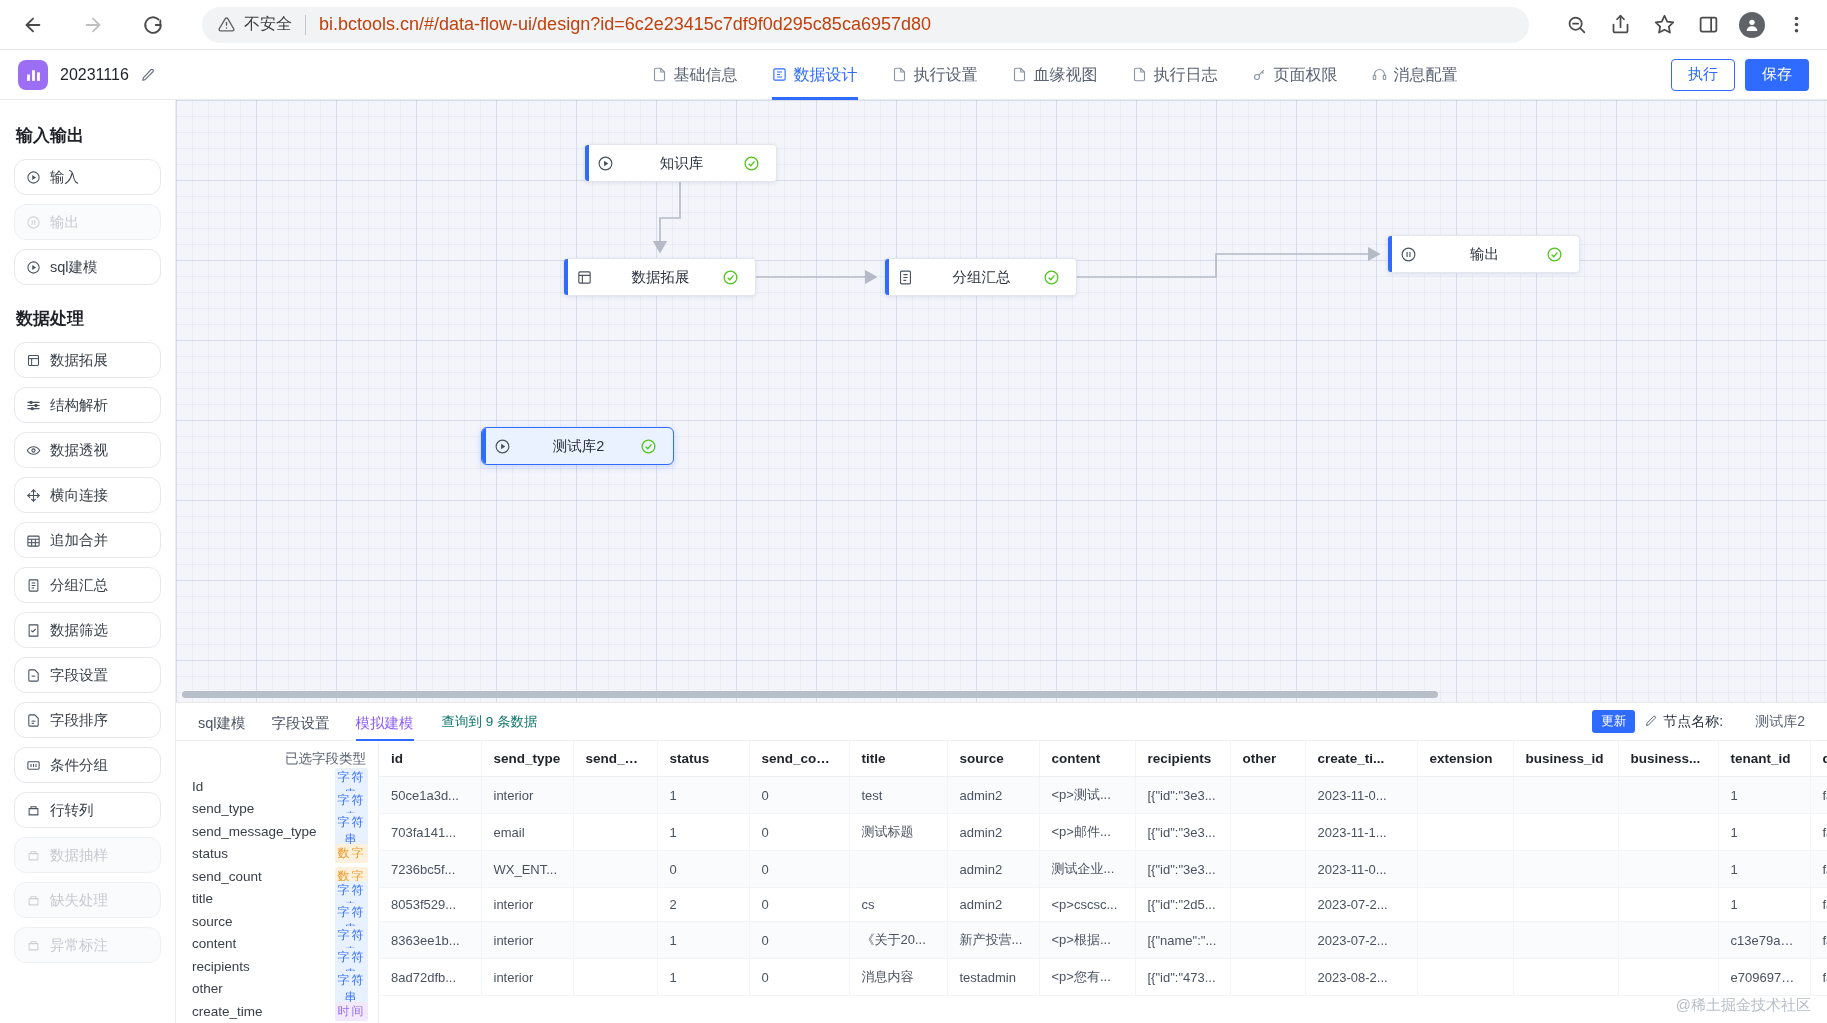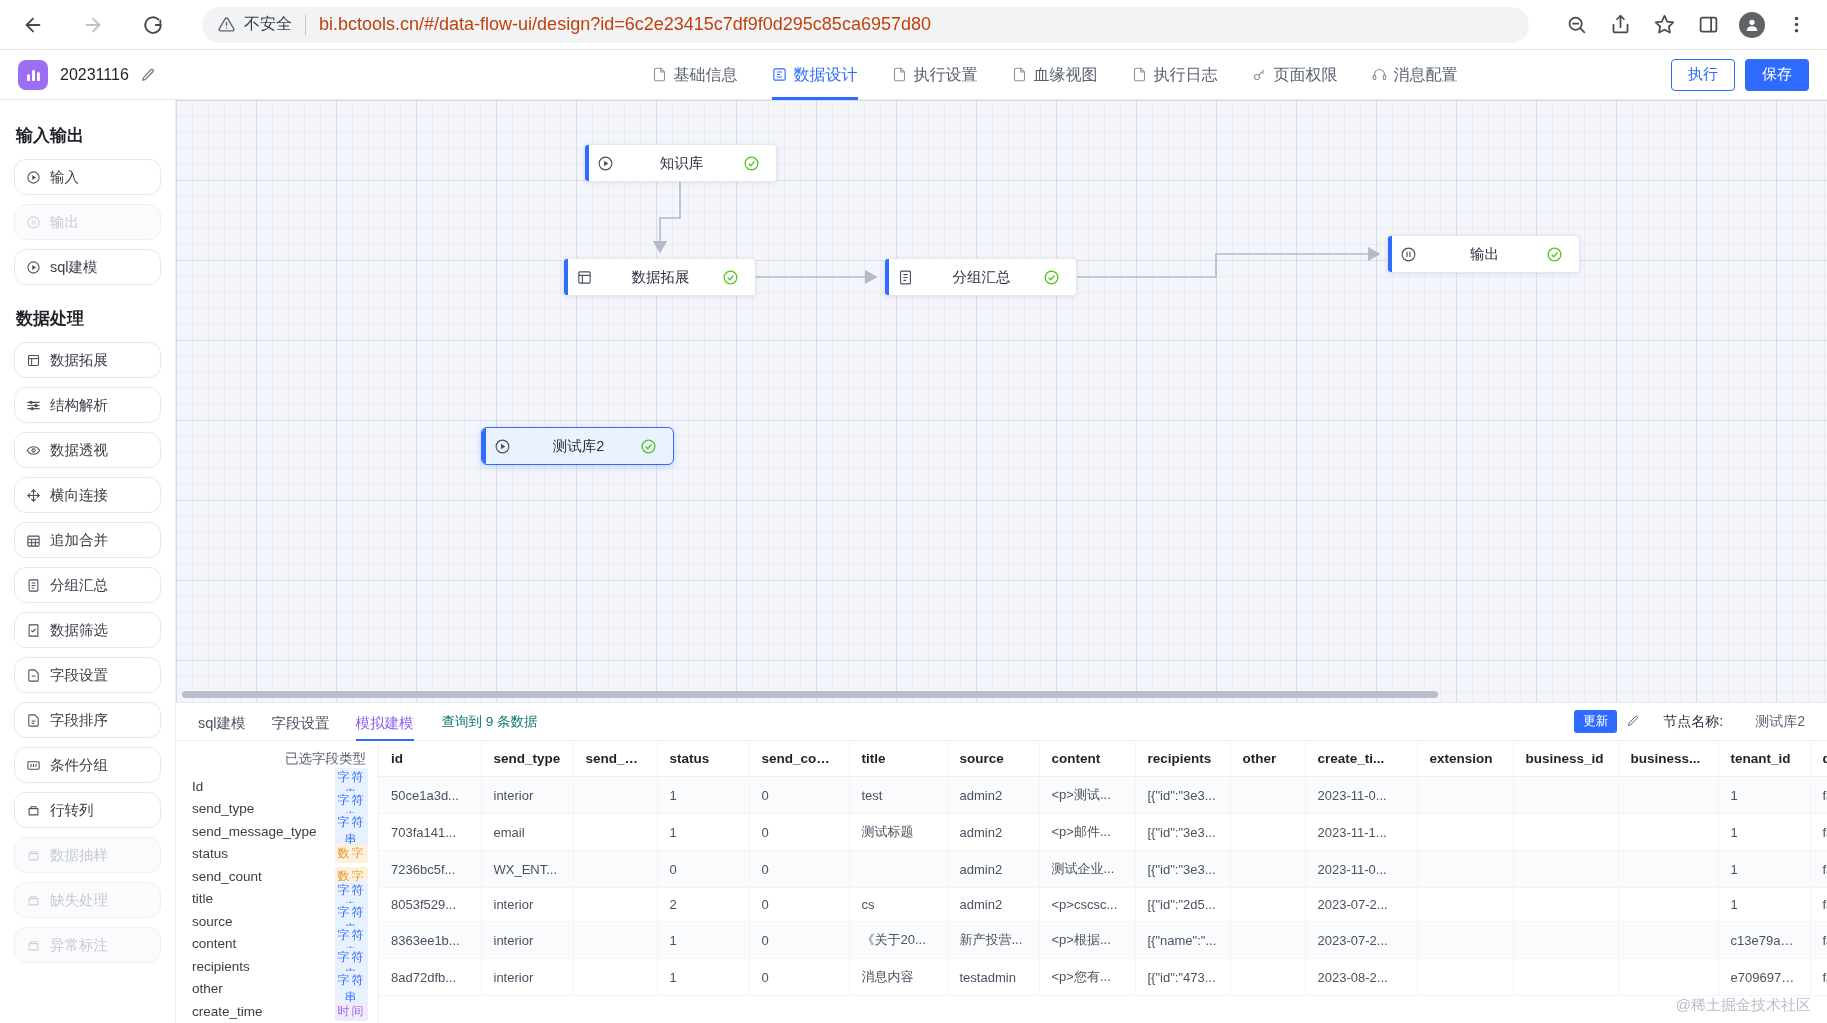--- a/index.html
+++ b/index.html
@@ -156,21 +156,21 @@
   .ptab.active { color: #8b5cf6; }
   .ptab.active::after {
     content: ""; position: absolute; left: 0; right: 0; bottom: 0; height: 2px; background: #2f6bff;
   }
   .plink { font-size: 13.5px; color: #0f766e; margin-left: 2px; }
   .panel-right { margin-left: auto; display: flex; align-items: center; gap: 10px; }
   .btn-refresh {
     background: #2f6bff; color: #fff; font-size: 12.5px;
     padding: 3px 9px; border-radius: 3px;
   }
-  .node-name-label { font-size: 14px; color: #2b3140; display: flex; align-items: center; gap: 24px; }
+  .node-name-label { font-size: 14px; color: #2b3140; display: flex; align-items: center; gap: 6px; }
   .node-name-value { font-size: 14px; color: #5b6372; margin-left: 22px; }
 
   .panel-body { flex: 1 1 auto; display: flex; min-height: 0; }
 
   
   .fields {
     width: 203px; flex: 0 0 203px; border-right: 1px solid #eef0f3;
     padding: 0 8px 0 12px; overflow: hidden;
   }
   .fields-head {

